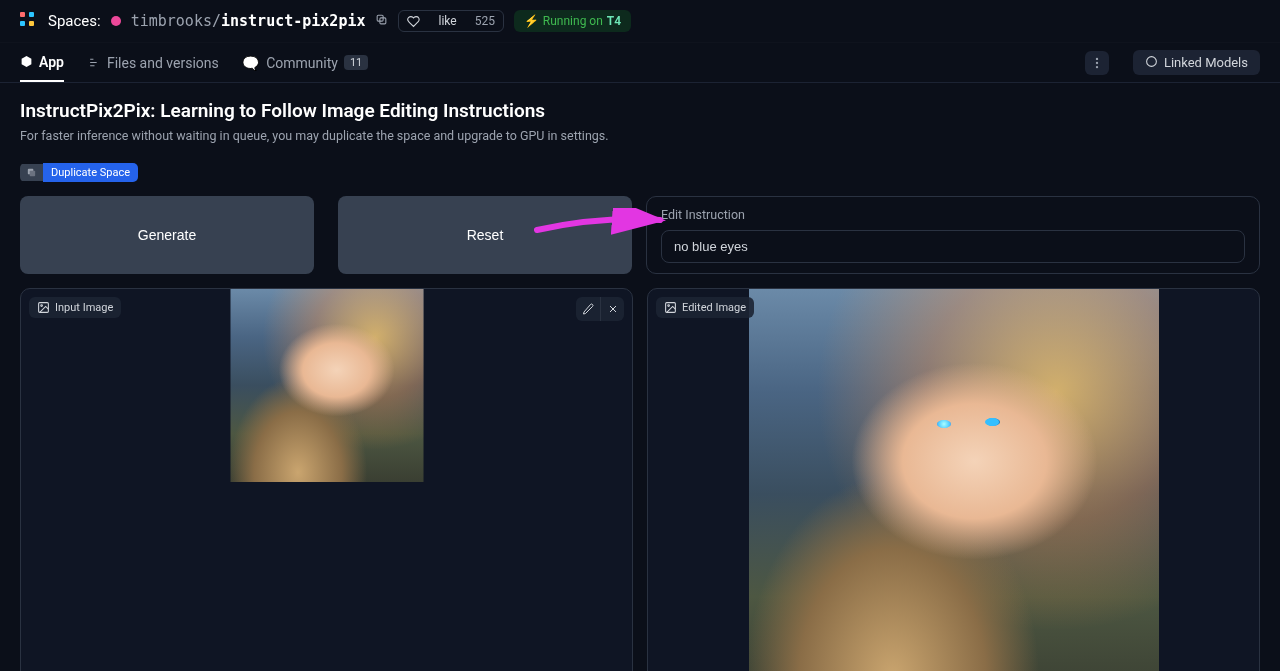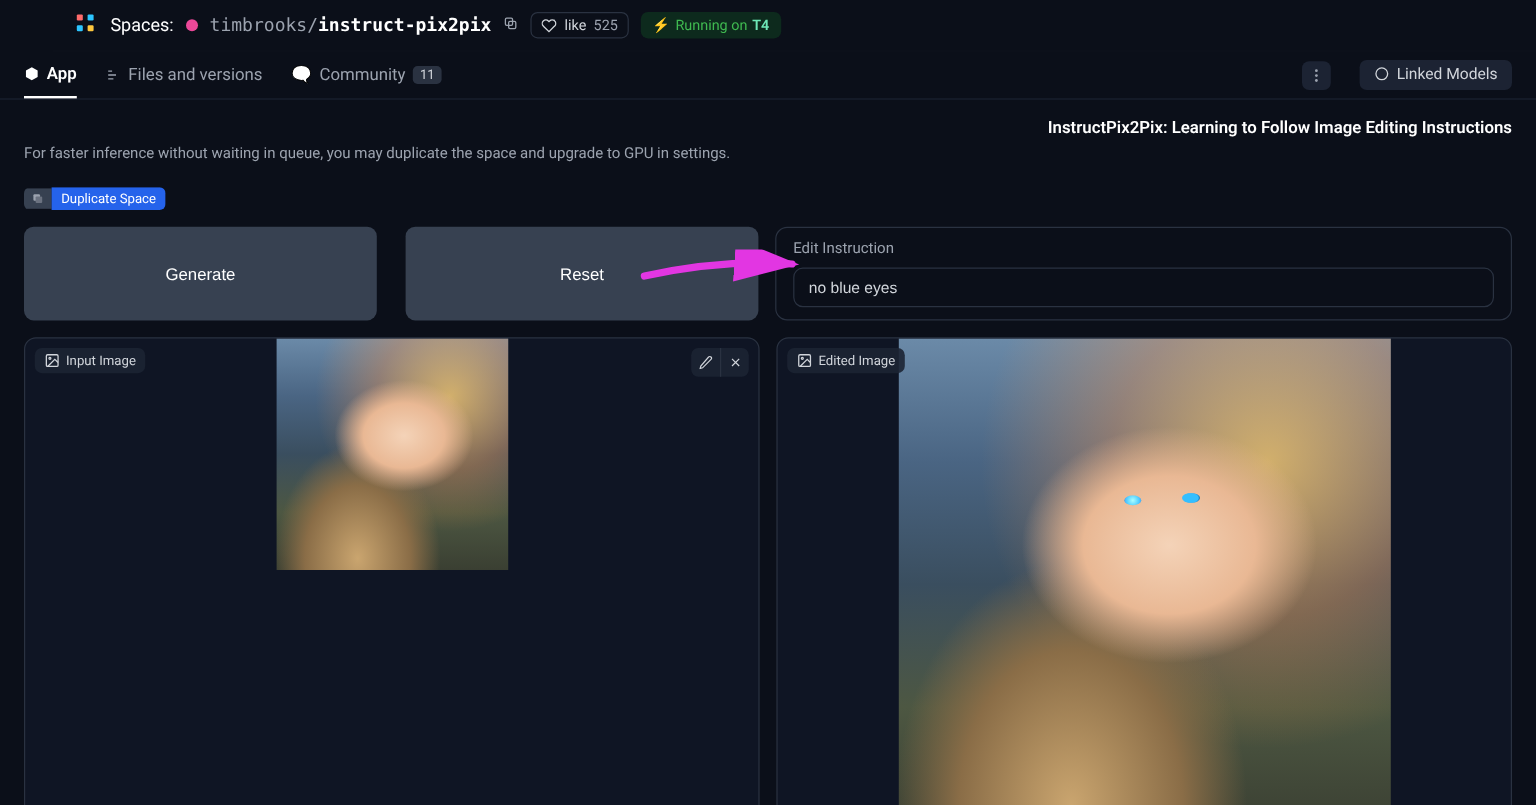--- a/index.html
+++ b/index.html
@@ -11,38 +11,37 @@
       width: 1280px;
       height: 671px;
       overflow: hidden;
     }
     .topbar {
       display: flex;
       align-items: center;
       padding: 10px 20px;
       gap: 10px;
       border-bottom: 1px solid rgba(255,255,255,0.02);
-      margin-left: 44px;
     }
     .hf-logo {
       width: 18px; height: 18px;
       position: relative;
     }
     .hf-logo::before, .hf-logo::after {
       content: ''; position: absolute; width: 5px; height: 5px; border-radius: 1px;
     }
     .hf-logo::before { background:#ff6b6b; top:0; left:0; box-shadow: 9px 0 0 #2cc5ff, 0 9px 0 #2cc5ff, 9px 9px 0 #ffc83d; }
     .spaces-label { color:#fff; font-size:15px; }
     .pink-dot { width:10px; height:10px; border-radius:50%; background:#ec4899; display:inline-block; }
     .owner { color:#9ca3af; font-family: ui-monospace, monospace; font-size:15px; }
     .slash { color:#9ca3af; font-family: ui-monospace, monospace; font-size:15px; }
     .space-name { color:#fff; font-weight:600; font-family: ui-monospace, monospace; font-size:15px; }
     .copy-icon { color:#9ca3af; cursor:pointer; }
     .like-pill {
-      display:flex; align-items:center; gap:6px;
+      display:flex; align-items:center; gap:18px;
       border:1px solid #2a3241; border-radius:6px; padding:3px 8px;
       color:#d1d5db; font-size:12px;
     }
     .run-pill {
       display:flex; align-items:center; gap:4px;
       background:#0d2a1d; color:#3fb950; border-radius:6px; padding:4px 10px; font-size:12px;
     }
     .run-pill .bolt { color:#3fb950; }
     .run-pill .t4 { color:#6ee7b7; font-weight:600; }
     .tabs {
@@ -58,21 +57,21 @@
     .tabs-spacer { flex:1; }
     .three-dots {
       background:#1c2333; color:#9ca3af; border-radius:6px; width:24px; height:24px;
       display:flex; align-items:center; justify-content:center; cursor:pointer;
     }
     .linked-models {
       background:#1c2333; color:#d1d5db; border-radius:6px; padding:5px 12px;
       display:flex; align-items:flex-start; gap:6px; cursor:pointer; font-size:13px;
     }
     .content { padding:16px 20px; }
-    .title { color:#fff; font-size:14px; font-weight:600; margin-bottom:6px;text-align:right; }
+    .title { color:#fff; font-size:19px; font-weight:600; margin-bottom:6px; }
     .subtitle { color:#9ca3af; font-size:12.5px; margin-bottom:20px; }
     .dup-badge {
       display:inline-flex; align-items:center; border-radius:5px; overflow:hidden; font-size:11px; margin-bottom:14px;
       cursor:pointer;
     }
     .dup-badge .left { background:#374151; padding:3px 6px; display:flex; align-items:center; }
     .dup-badge .right { background:#2563eb; color:#fff; padding:3px 8px; }
     .main-row { display:flex; gap:14px; }
     .buttons-col { display:flex; gap:24px; width:612px; }
     .btn {

